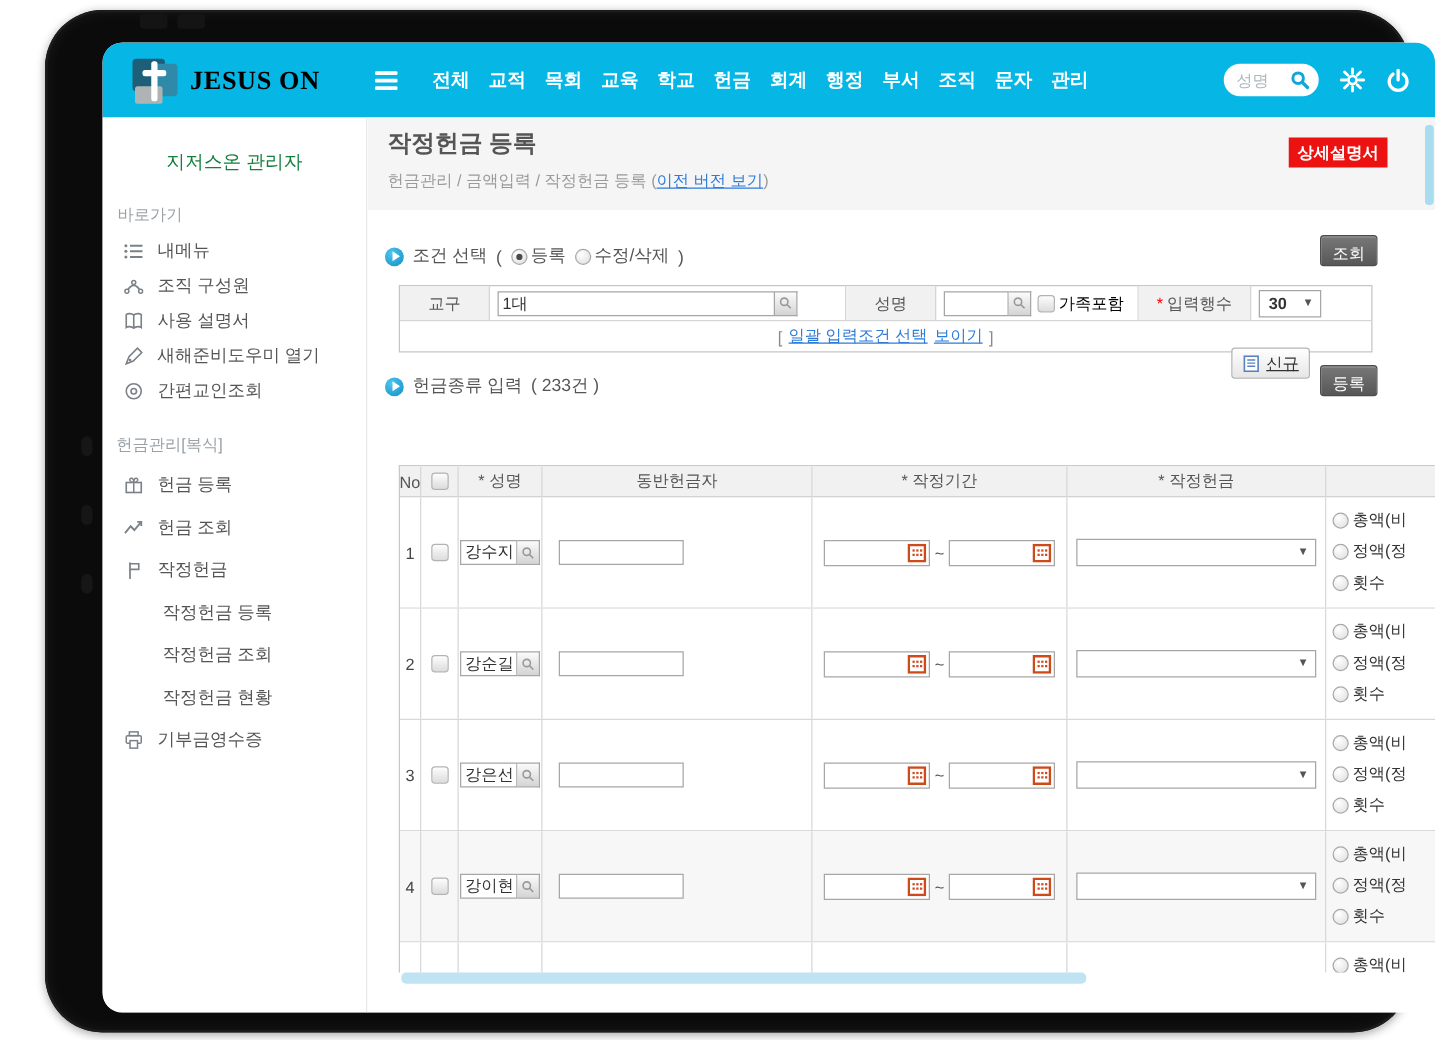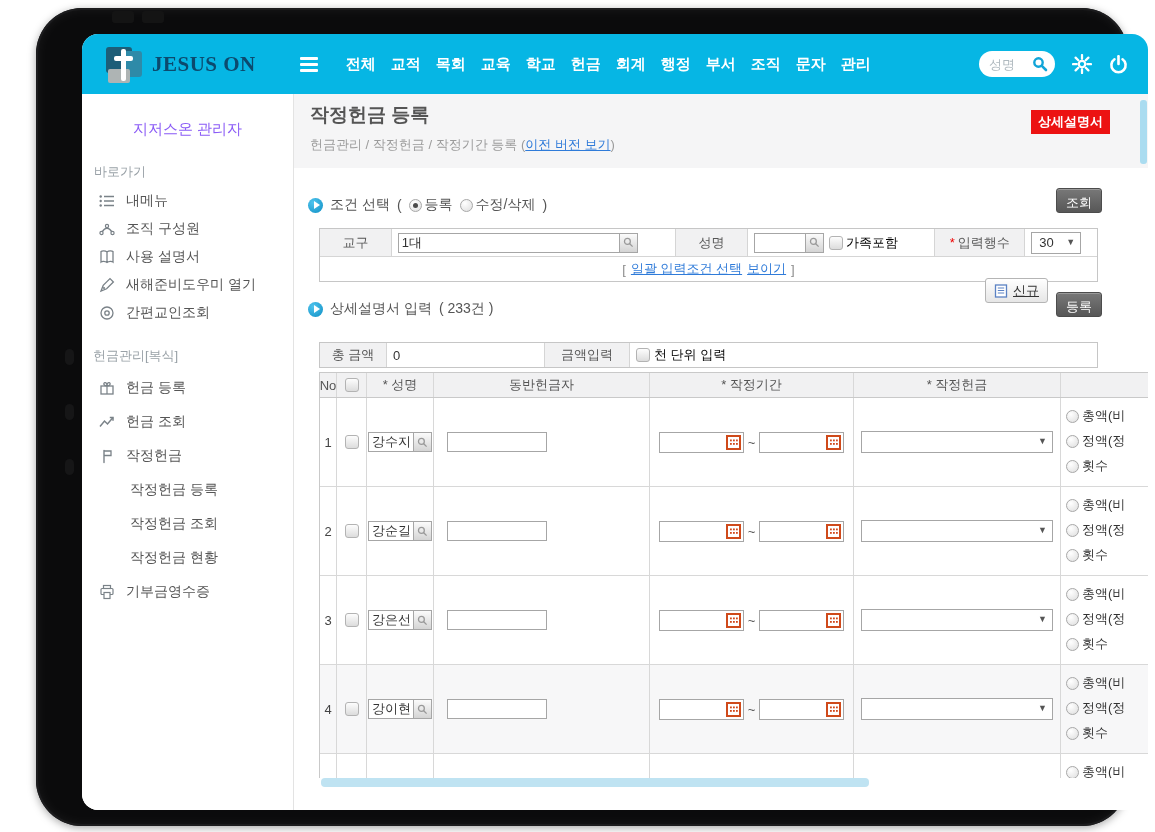--- a/index.html
+++ b/index.html
@@ -20,35 +20,35 @@
   
   .appbar { position:absolute; top:0; left:0; right:0; height:60px; background:#06b6e4;
             display:flex; align-items:center; padding:0 20px 0 22px; }
   .logo { display:flex; align-items:center; gap:10px; }
   .logo-ic { position:relative; width:38px; height:38px; }
   .logo-ic .b1{ position:absolute; left:2px; top:2px; width:26px; height:26px; background:#1d5e78; border-radius:3px;}
   .logo-ic .b2{ position:absolute; right:0; top:6px; width:18px; height:26px; background:#2e8aa8; border-radius:3px;}
   .logo-ic .b3{ position:absolute; left:4px; bottom:0; width:22px; height:14px; background:#aeb4b4; border-radius:2px;}
   .logo-ic .cv{ position:absolute; left:17px; top:4px; width:5px; height:32px; background:#fff; border-radius:2px;}
   .logo-ic .ch{ position:absolute; left:10px; top:11px; width:19px; height:5px; background:#fff; border-radius:2px;}
-  .logo-txt { color:#0c4a6e; font-family:"Liberation Serif", serif; font-weight:bold; font-size:21px; letter-spacing:.5px; }
+  .logo-txt { color:#000000; font-family:"Liberation Serif", serif; font-weight:bold; font-size:21px; letter-spacing:.5px; }
   .burger { margin-left:44px; display:flex; flex-direction:column; gap:3px; cursor:pointer; }
   .burger i { display:block; width:18px; height:3px; background:#fff; border-radius:1px; }
   .nav { display:flex; gap:15px; margin-left:28px; }
   .nav span { color:#fff; font-size:15px; font-weight:600; cursor:pointer; white-space:nowrap; }
   .app-right { margin-left:auto; display:flex; align-items:center; gap:17px; }
   .searchbox { position:relative; width:76px; height:26px; background:#fff; border-radius:13px; }
   .searchbox input { position:absolute; left:10px; top:1px; width:44px; height:24px; border:none; outline:none;
                      font-size:13px; color:#666; background:transparent; }
   .searchbox input::placeholder { color:#aeb8be; }
   .searchbox .s-ic { position:absolute; right:7px; top:5px; }
 
   
   .sidebar { position:absolute; left:0; top:60px; bottom:0; width:212px; background:#fff; border-right:1px solid #e3e3e3; }
-  .side-user { margin-top:26px; text-align:center; color:#8b5cf6; font-size:15px; }
+  .side-user { margin-top:26px; text-align:center; color:#15803d; font-size:15px; }
   .sec-label { margin:24px 0 6px 12px; color:#99a1a7; font-size:13px; }
   .sec-label.second { margin-top:20px;margin-left:11px; }
   .s-item { display:flex; align-items:center; gap:11px; padding:5px 4px 5px 17px; color:#555; font-size:14px; cursor:pointer; }
   .s-item.fin { padding-top:8px; padding-bottom:8px; }
   .s-item.sub { padding-left:48px; }
   .s-ic16 { width:16px; height:16px; flex:0 0 16px; }
 
   
   .main { position:absolute; left:212px; top:60px; right:0; bottom:0; background:#fff; overflow:hidden; }
   .page-head { position:absolute; top:0; left:0; width:100%; height:74px; background:#f5f5f6; }
@@ -73,21 +73,21 @@
               background:linear-gradient(#787878,#575757); border:1px solid #4c4c4c; border-radius:3px;
               color:#fff; font-size:13px; cursor:pointer; box-shadow:inset 0 1px 0 #9a9a9a;flex-direction:column; }
   .btn-light { display:inline-flex; align-items:center; gap:5px; height:25px; padding:0 8px;
                background:linear-gradient(#ffffff,#e6e6e6); border:1px solid #b5b5b5; border-radius:3px;
                color:#333; font-size:13px; cursor:pointer; }
   .search-btn { position:absolute; right:46px; top:94px; }
 
   .cond-table { position:absolute; left:25px; top:134px; width:779px; border:1px solid #c6c6c6; font-size:13px; }
   .ct-row { display:flex; height:27px; }
   .ct-cell { border-right:1px solid #d5d5d5; display:flex; align-items:center; padding:0 6px; }
-  .ct-cell:last-child { border-right:none; }
+  .ct-cell:last-child { border-right:none;font-weight:bold; }
   .ct-label { background:#f1f1f2; color:#555; justify-content:center; }
   .ct-batch { height:25px; border-top:1px solid #d5d5d5; display:flex; align-items:center; justify-content:center;
               font-size:13px; color:#8a8a8a; gap:5px; }
   .ct-batch a { color:#2f7bd9; text-decoration:underline; cursor:pointer; }
 
   .txt { height:20px; border:1px solid #a6a6a6; font-size:13px; padding:1px 3px; color:#333; outline:none; }
   .magbtn { width:18px; height:20px; border:1px solid #a6a6a6; border-left:none; background:linear-gradient(#fbfbfb,#d4d4d4);
             display:inline-flex; align-items:center; justify-content:center; cursor:pointer; }
   .cb { width:14px; height:14px; border:1px solid #b3b3b3; border-radius:3px; background:linear-gradient(#fdfdfd,#dcdcdc);
         display:inline-block; cursor:pointer; flex:0 0 14px; }
@@ -273,21 +273,21 @@
           <rect x="5" y="8.5" width="6" height="6" fill="#fff" stroke="#7a8288" stroke-width="1.2"></rect>
         </svg>
         <span>기부금영수증</span>
       </div>
     </div>
 
     <div class="main">
       <div class="page-head">
         <div class="page-title">작정헌금 등록</div>
         <div class="crumb">
-          <span>헌금관리 / 작정헌금 / 작정기간 등록</span>
+          <span>헌금관리 / 금액입력 / 작정헌금 등록</span>
           <span>(</span><a>이전 버전 보기</a><span>)</span>
         </div>
         <span class="manual-btn">상세설명서</span>
         <div class="vscroll"></div>
       </div>
 
       <div class="cond-line">
         <span class="bullet"></span>
         <span>조건 선택</span>
         <span>(</span>
@@ -318,21 +318,21 @@
               <input class="txt" style="width: 222px;" value="1대">
               <span class="magbtn">
                 <svg width="11" height="11" viewBox="0 0 12 12">
                     <circle cx="4.8" cy="4.8" r="3.2" fill="none" stroke="#999" stroke-width="1.4"></circle>
                     <path d="M7.3 7.3 10.5 10.5" stroke="#999" stroke-width="1.4"></path>
                   </svg>
               </span>
             </span>
           </div>
           <div class="ct-cell ct-label" style="width:72px">성명</div>
-          <div class="ct-cell" style="width:188px; gap:5px">
+          <div class="ct-cell" style="width:162px; gap:5px">
             <span class="name-wrap">
               <input class="txt" style="width: 52px;" value="">
               <span class="magbtn">
                 <svg width="11" height="11" viewBox="0 0 12 12">
                     <circle cx="4.8" cy="4.8" r="3.2" fill="none" stroke="#999" stroke-width="1.4"></circle>
                     <path d="M7.3 7.3 10.5 10.5" stroke="#999" stroke-width="1.4"></path>
                   </svg>
               </span>
             </span>
             <label class="ropt">
@@ -351,49 +351,40 @@
         <div class="ct-batch">
           <span>[</span>
           <a>일괄 입력조건 선택</a>
           <a>보이기</a>
           <span>]</span>
         </div>
       </div>
 
       <div class="entry-line">
         <span class="bullet"></span>
-        <span>상세설명서 입력</span>
+        <span>헌금종류 입력</span>
         <span>( 233건 )</span>
       </div>
 
       <button class="btn-light new-btn">
         <svg width="14" height="14" viewBox="0 0 14 14">
           <rect x="1.5" y="1" width="11" height="12" fill="#fff" stroke="#5b82c4" stroke-width="1.3"></rect>
           <path d="M3.8 4h6.4M3.8 6.5h6.4M3.8 9h6.4" stroke="#5b82c4" stroke-width="1.1"></path>
         </svg>
         <span>신규</span>
       </button>
       <button class="btn-dark reg-btn">
         <svg width="15" height="15" viewBox="0 0 15 15">
           <rect x="1.5" y="1" width="9.5" height="12.5" fill="#fff" stroke="#cfcfcf"></rect>
           <path d="M3.5 3.5h5.5M3.5 5.8h5.5M3.5 8h4" stroke="#9a9a9a" stroke-width="1"></path>
           <path d="M11 14.5v-3.2H9.2L12 7.6l2.8 3.7H13v3.2Z" fill="#f0962d" stroke="#fff" stroke-width=".6"></path>
         </svg>
         <span>등록</span>
       </button>
 
-      <div class="total-table">
-        <div class="tt-cell ct-label" style="width:67px">총 금액</div>
-        <div class="tt-cell" style="width:158px; color:#333">0</div>
-        <div class="tt-cell ct-label" style="width:85px">금액입력</div>
-        <div class="tt-cell" style="flex:1; gap:4px">
-          <span class="cb"></span>
-          <span>천 단위 입력</span>
-        </div>
-      </div>
 
       <div class="grid">
         <div class="g-head">
           <div class="td c-no">No</div>
           <div class="td c-chk">
               <span class="cb"></span>
             </div>
           <div class="td c-name">* 성명</div>
           <div class="td c-donor" style="justify-content:center; padding-left:0">동반헌금자</div>
           <div class="td c-period">* 작정기간</div>

